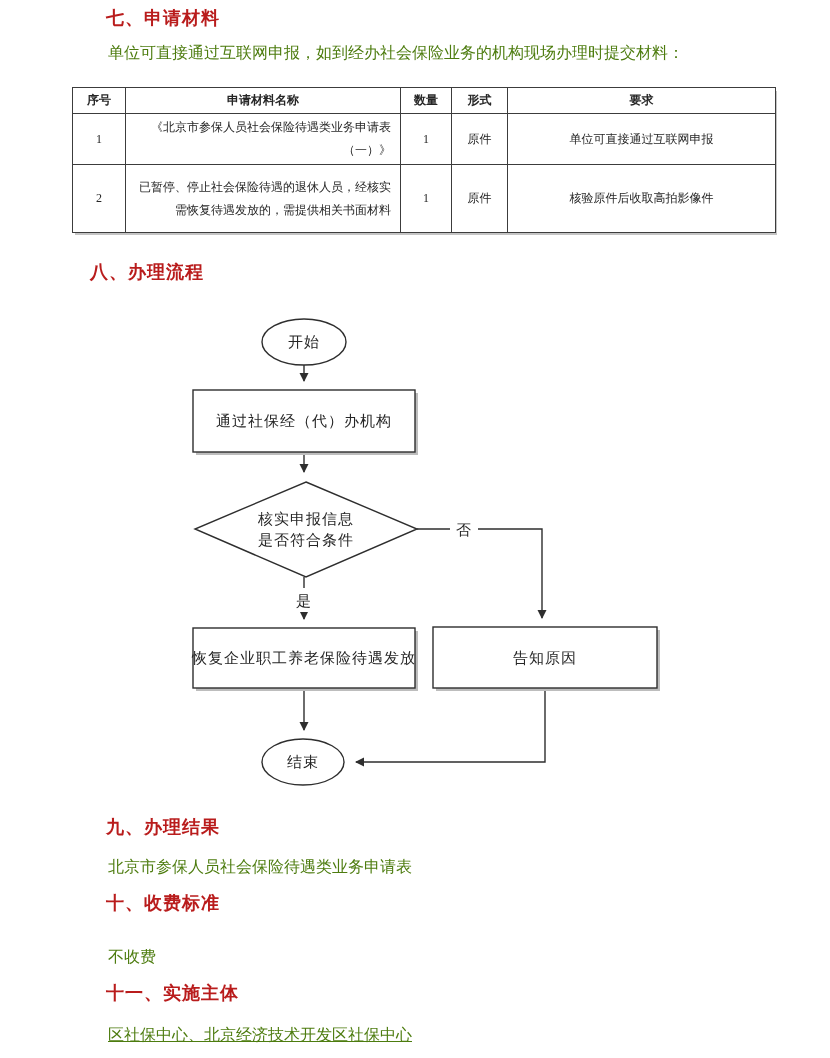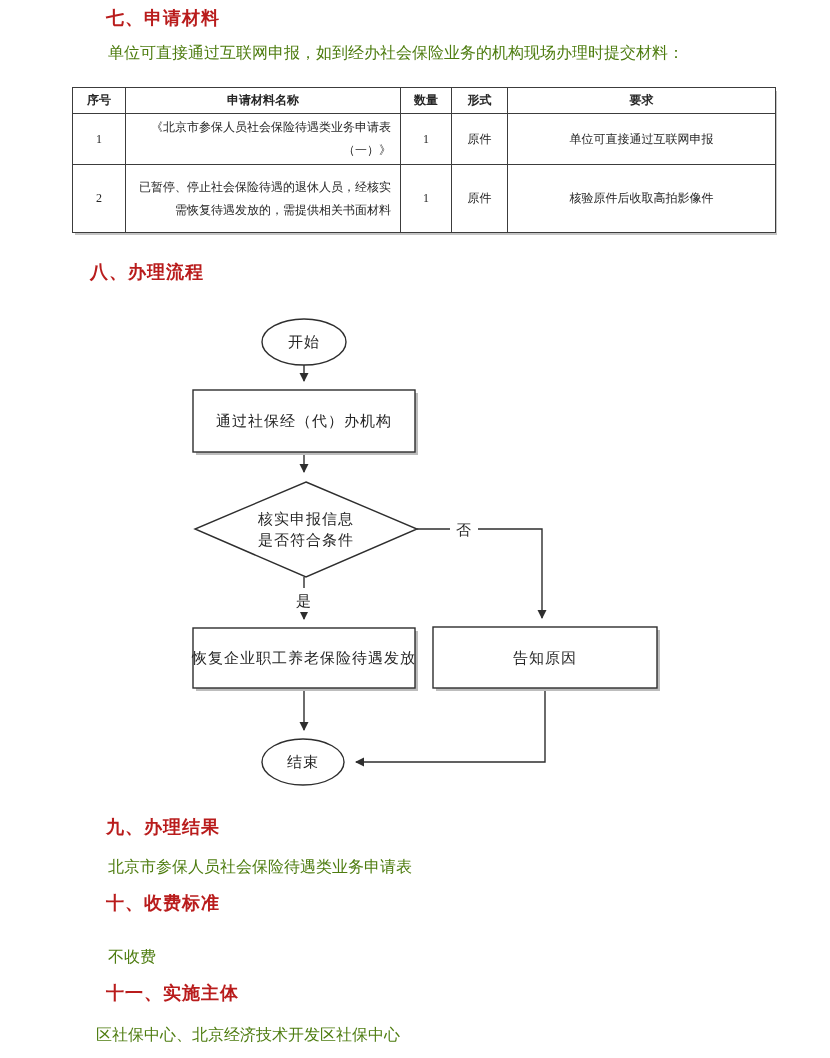--- a/index.html
+++ b/index.html
@@ -149,13 +149,13 @@
   </g>
 </svg>
 
 <div class="abs heading" style="left:106px; top:815px;">九、办理结果</div>
 <div class="abs para" style="left:108px; top:855px;">北京市参保人员社会保险待遇类业务申请表</div>
 
 <div class="abs heading" style="left:106px; top:891px;text-align:right;">十、收费标准</div>
 <div class="abs para" style="left:108px; top:936px;margin-top:9px;">不收费</div>
 
 <div class="abs heading" style="left:106px; top:981px;">十一、实施主体</div>
-<div class="abs para" style="left:96px; top:1023px;">区社保中心、北京经济技术开发区社保中心</div>
+<div class="abs para" style="left:108px; top:1023px;text-decoration:underline;">区社保中心、北京经济技术开发区社保中心</div>
 
 </body></html>

